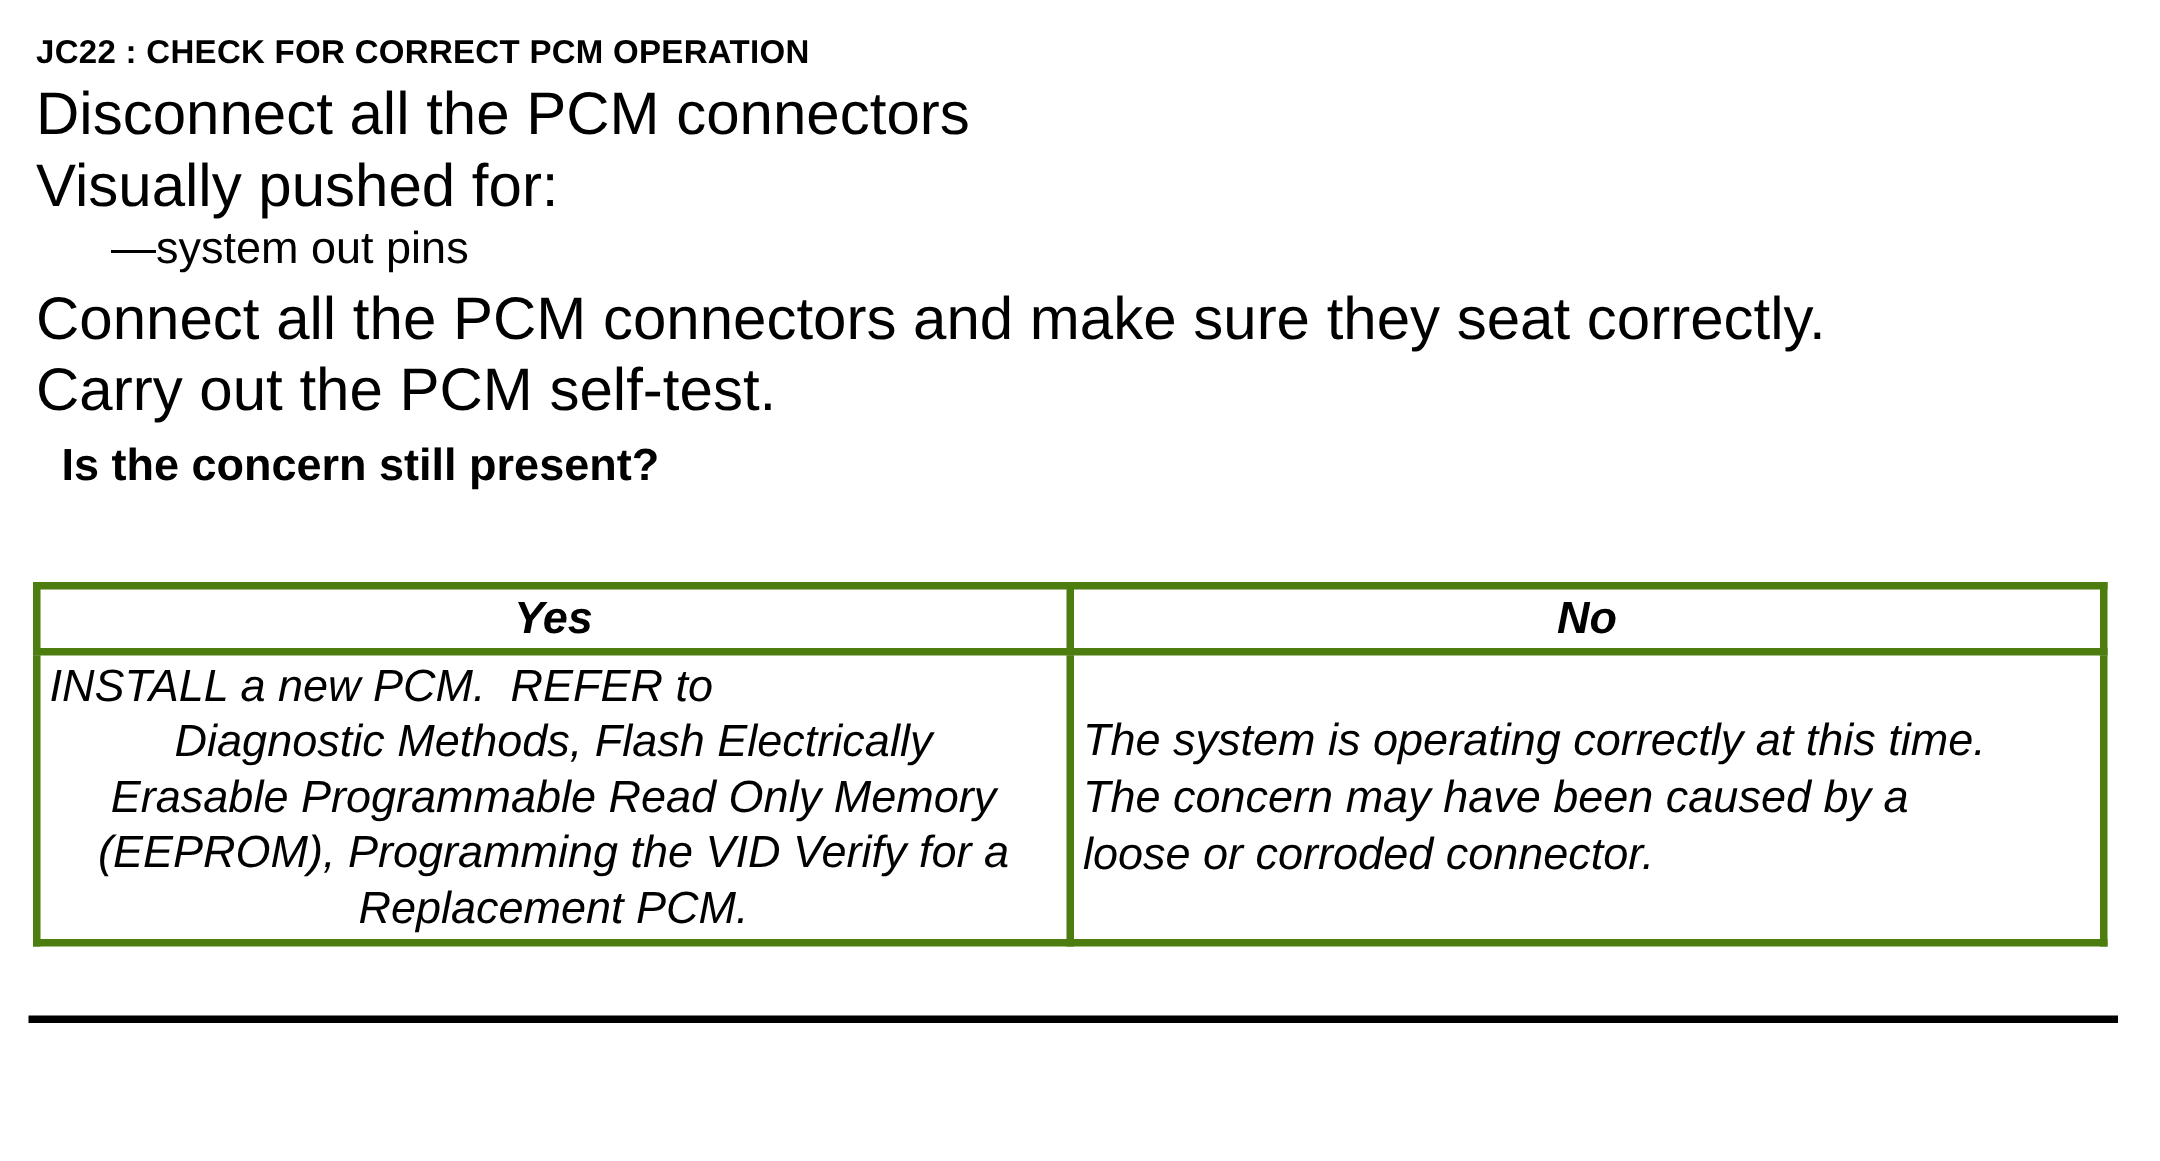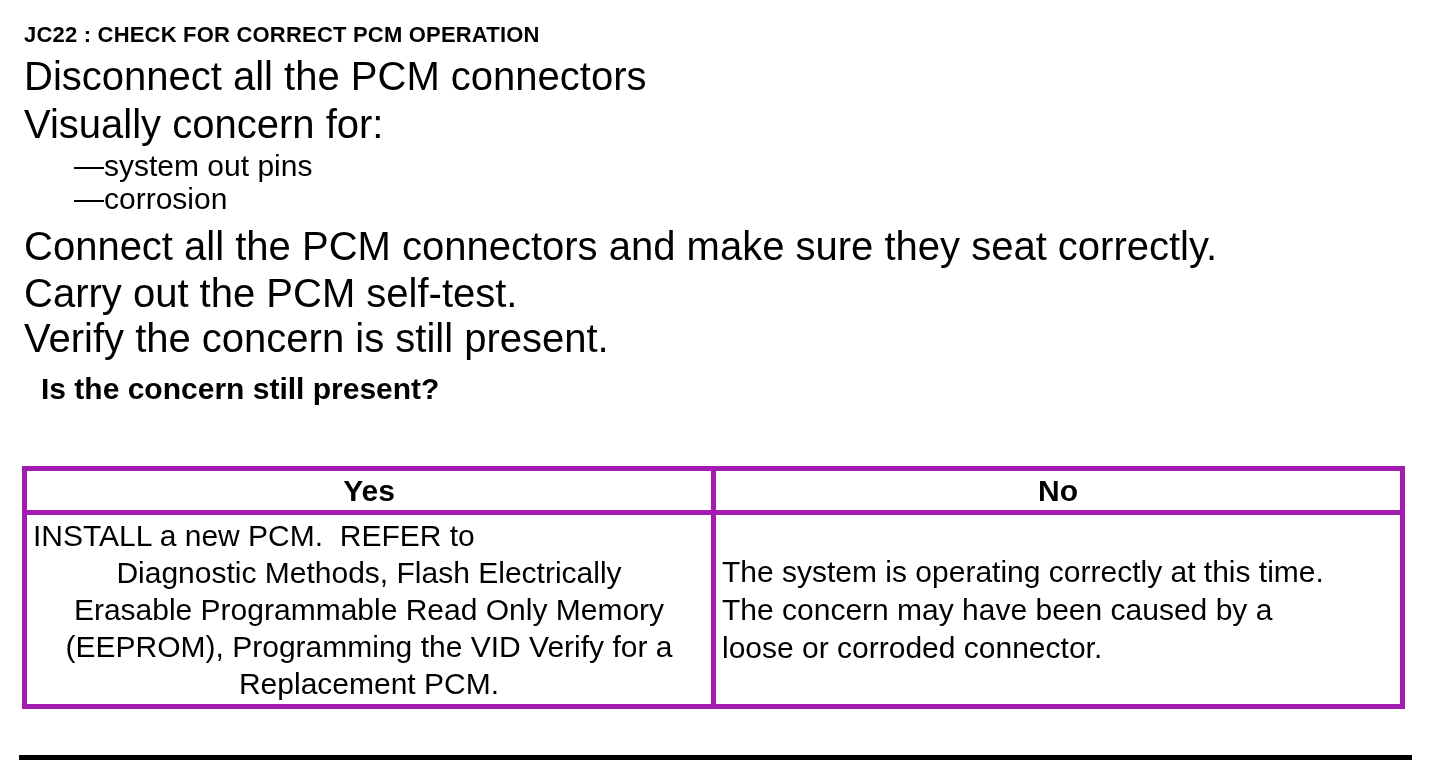--- a/index.html
+++ b/index.html
@@ -47,21 +47,22 @@
     font-weight: bold;
     margin: 17px;
   }
   table.decision {
     border-collapse: collapse;
     table-layout: fixed;
     width: 1383px;
     margin: 61px 0 0 -2px;
   }
   table.decision, table.decision th, table.decision td {
-    border: 5px solid #a21caf;
+    border: 5px solid #4d7c0f;
+    font-style: italic;
   }
   table.decision th {
     width: 50%;
     height: 44px;
     font-size: 30px;
     font-weight: bold;
     text-align: center;
     vertical-align: middle;
     padding: 0;
   }
@@ -88,32 +89,30 @@
 </style>
 </head>
 <body>
 
 <div class="page">
 
   <h1 class="doc-title">JC22 : CHECK FOR CORRECT PCM OPERATION</h1>
 
   <p class="step">Disconnect all the PCM connectors</p>
 
-  <p class="step tight">Visually concern for:</p>
+  <p class="step tight">Visually pushed for:</p>
 
   <div class="inspect-list">
     <div class="inspect-item">—system out pins</div>
-    <div class="inspect-item">—corrosion</div>
   </div>
 
   <p class="step m14">Connect all the PCM connectors and make sure they seat correctly.</p>
 
   <p class="step m12">Carry out the PCM self-test.</p>
 
-  <p class="step m12">Verify the concern is still present.</p>
 
   <p class="question">Is the concern still present?</p>
 
   <table class="decision">
     <thead>
       <tr>
         <th>Yes</th>
         <th>No</th>
       </tr>
     </thead>

